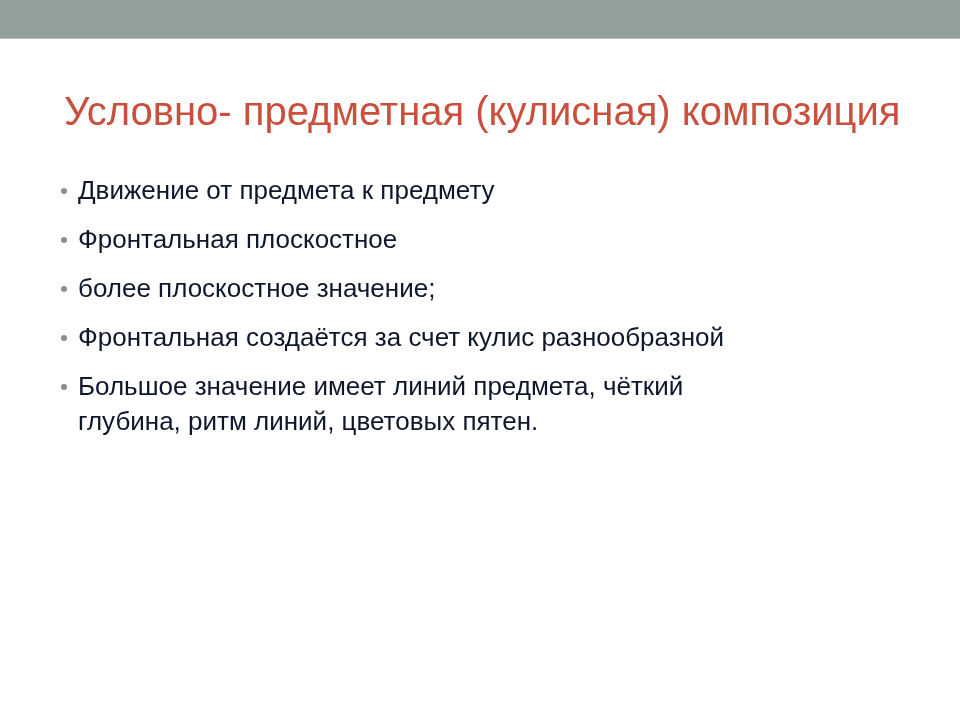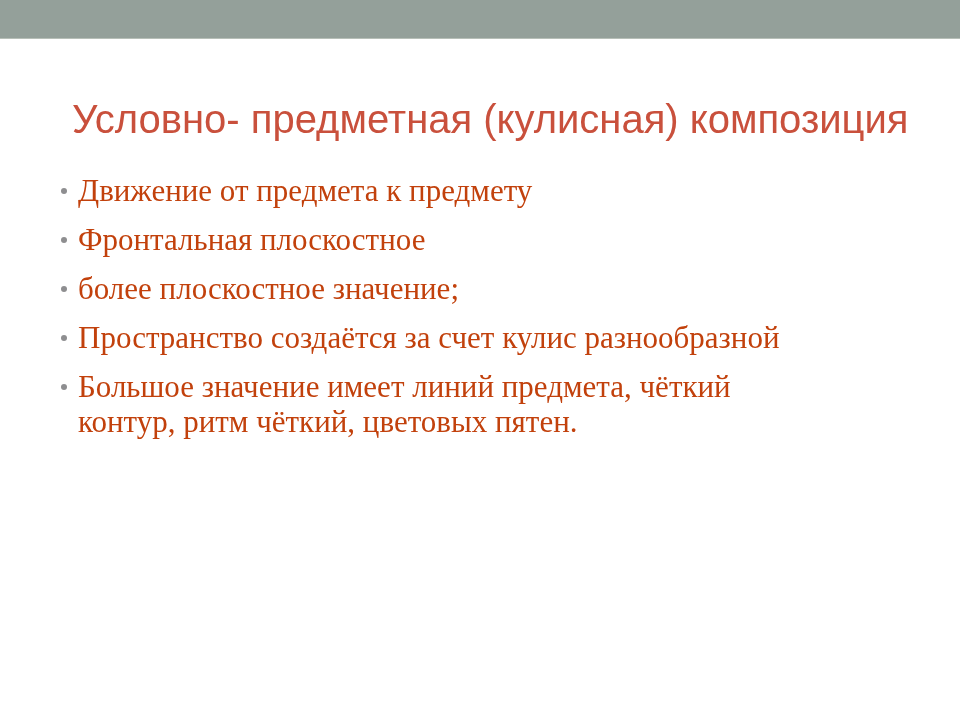--- a/index.html
+++ b/index.html
@@ -21,42 +21,41 @@
     left: 0;
     width: 960px;
     height: 38px;
     background: #94A09A;
     border-bottom: 1px solid #b7bfb8;
   }
   .title {
     position: absolute;
     left: 60px;
     top: 83px;
-    margin: 12px;
+    margin: 4px;
     font-size: 40px;
     font-weight: 400;
     line-height: 48px;
     color: #C9503C;
     white-space: nowrap;
     letter-spacing: 0;
   }
   .bullets {
     position: absolute;
     left: 60px;
     top: 173px;
     right: 10px;
   }
   .bullet {
     position: relative;
     padding-left: 18px;
     margin-bottom: 14px;
     line-height: 35px;
-    font-size: 31px;
-    color: #c2410c;
-    font-family: Liberation Serif, serif;
+    font-size: 26px;
+    color: #0f172a;
   }
   .dot {
     position: absolute;
     left: 1px;
     top: 15px;
     width: 6px;
     height: 6px;
     border-radius: 50%;
     background: #8E8E90;
   }
@@ -86,24 +85,24 @@
       <span class="line">Фронтальная плоскостное</span>
     </div>
 
     <div class="bullet">
       <span class="dot"></span>
       <span class="line">более плоскостное значение;</span>
     </div>
 
     <div class="bullet">
       <span class="dot"></span>
-      <span class="line">Пространство создаётся за счет кулис разнообразной</span>
+      <span class="line">Фронтальная создаётся за счет кулис разнообразной</span>
     </div>
 
 
     <div class="bullet">
       <span class="dot"></span>
       <span class="line">Большое значение имеет линий предмета, чёткий</span>
-      <span class="line">контур, ритм чёткий, цветовых пятен.</span>
+      <span class="line">глубина, ритм линий, цветовых пятен.</span>
     </div>
 
   </div>
 </div>
 
 </body></html>

